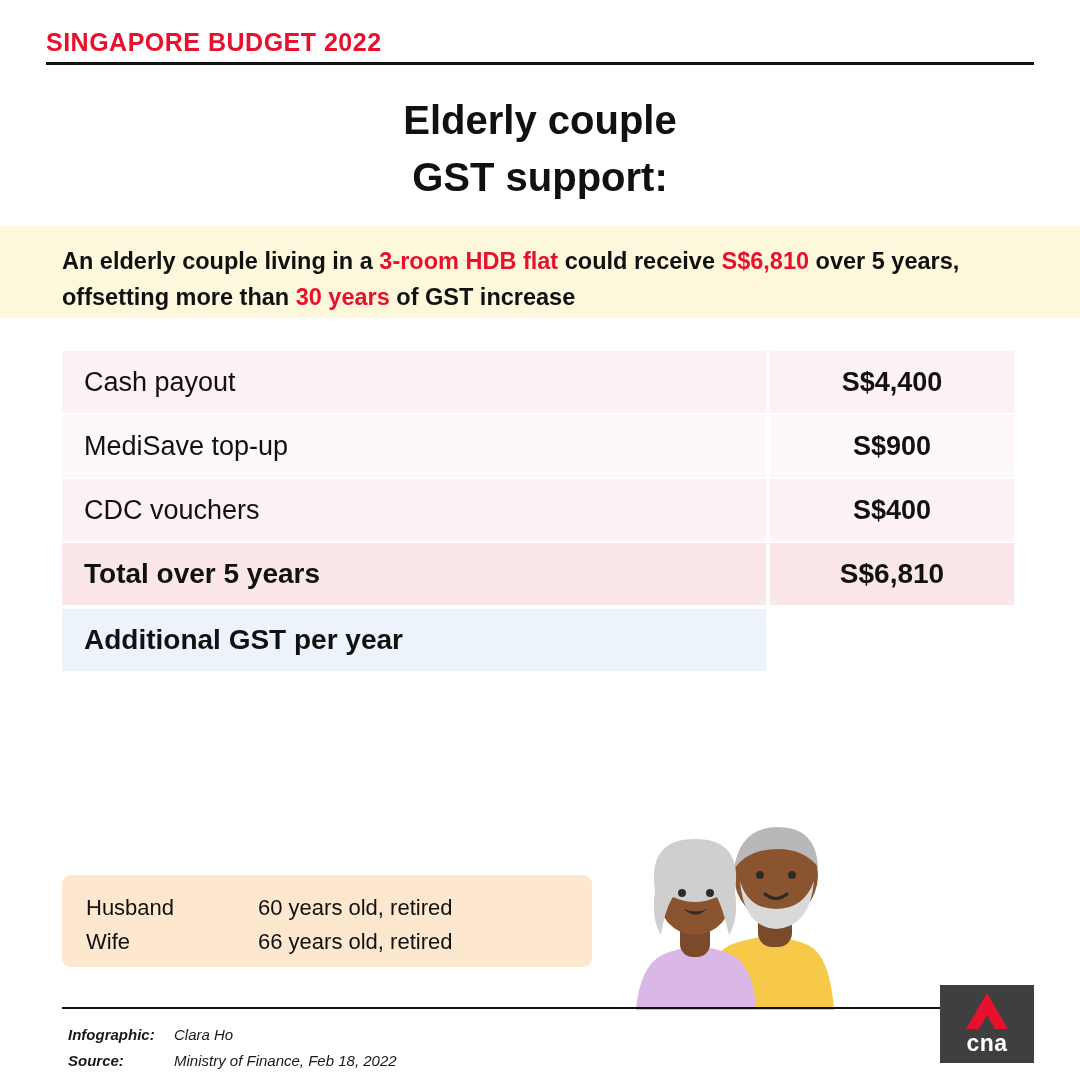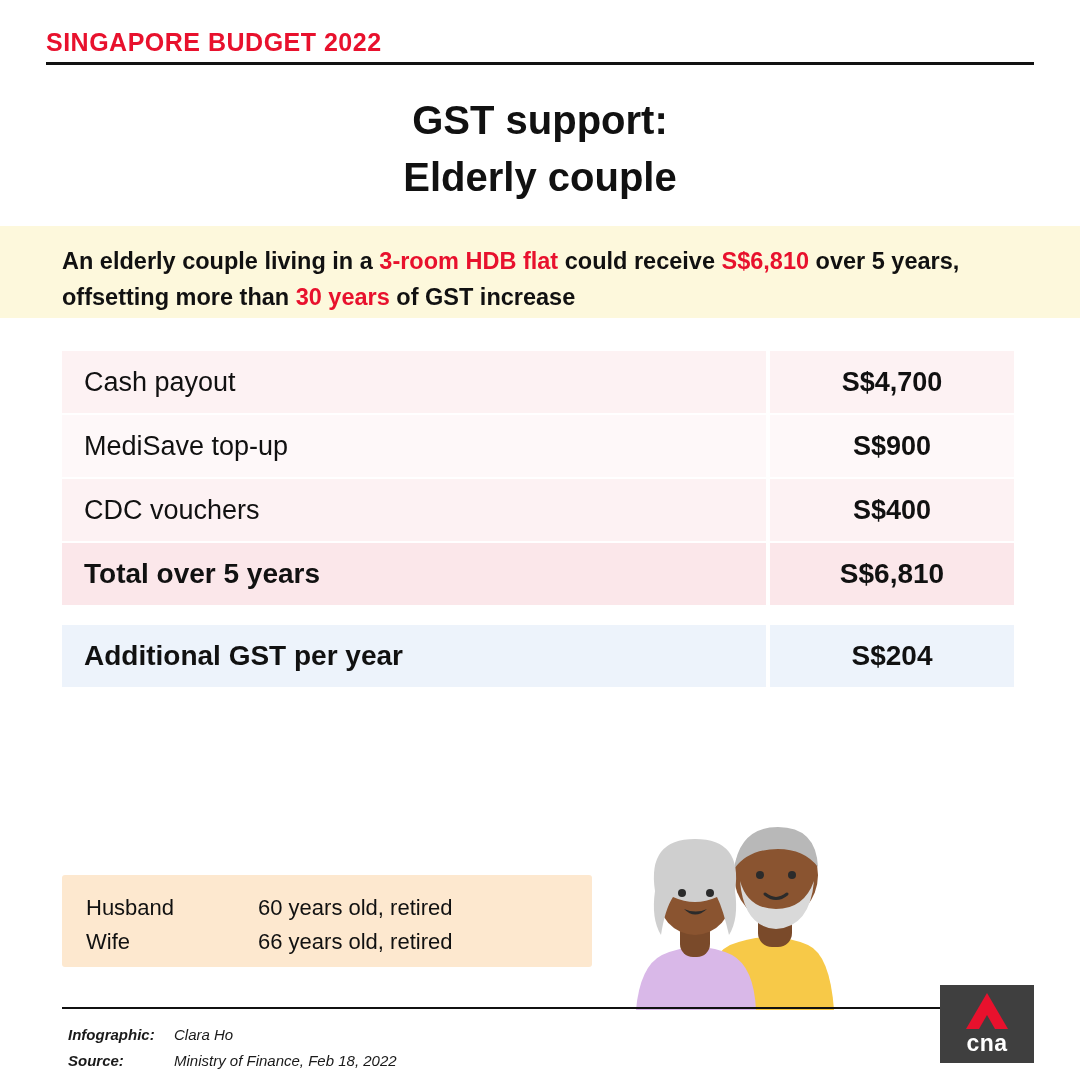--- a/index.html
+++ b/index.html
@@ -117,37 +117,37 @@
   .row .label, .row .value { height: 62px; line-height: 62px; }
   .row.header .label, .row.header .value { height: 56px; line-height: 56px; }
   .row .value { margin-left: 4px; }
 
   .row.total .label,
   .row.total .value { background: #fbe7ea; }
   .row.total .label { font-size: 28px; }
   .row.total .value { font-size: 28px; }
 
   .row.extra {
-    margin-top: 20px;
+    margin-top: 4px;
   }
   .row.extra .label,
   .row.extra .value {
     background: #edf3fb;
     font-size: 28px;
   }
 
   
   .profile {
     position: absolute;
     left: 62px;
     top: 875px;
     width: 530px;
     height: 92px;
     background: #fde8cf;
-    border-radius: 3px;
+    border-radius: 9px;
   }
   .profile-line {
     position: absolute;
     font-size: 22px;
     color: #111111;
   }
   .profile-line .who {
     position: absolute;
     left: 0;
     width: 160px;
@@ -237,33 +237,33 @@
     letter-spacing: 0.5px;
   }
 </style>
 </head>
 <body>
 
 <div class="kicker">SINGAPORE BUDGET 2022</div>
 <div class="kicker-rule"></div>
 
 <div class="title">
+  <div>Elderly couple</div>
   <div>GST support:</div>
-  <div>Elderly couple</div>
 </div>
 
 <div class="banner"></div>
 <div class="banner-text"><span>An elderly couple living in a </span><span class="hl">3-room HDB flat</span><span> could receive </span><span class="hl">S$6,810</span><span> over 5 years, offsetting more than </span><span class="hl">30 years</span><span> of GST increase</span></div>
 
 <div class="table">
 
 
   <div class="row odd">
     <div class="label">Cash payout</div>
-    <div class="value">S$4,700</div>
+    <div class="value">S$4,400</div>
   </div>
 
 
 
   <div class="row even">
     <div class="label">MediSave top-up</div>
     <div class="value">S$900</div>
   </div>
 
   <div class="row odd">
@@ -271,21 +271,20 @@
     <div class="value">S$400</div>
   </div>
 
   <div class="row total">
     <div class="label">Total over 5 years</div>
     <div class="value">S$6,810</div>
   </div>
 
   <div class="row extra">
     <div class="label">Additional GST per year</div>
-    <div class="value">S$204</div>
   </div>
 </div>
 
 <div class="profile">
   <div class="profile-line p1">
     <span class="who">Husband</span>
     <span class="what">60 years old, retired</span>
   </div>
   <div class="profile-line p2">
     <span class="who">Wife</span>

